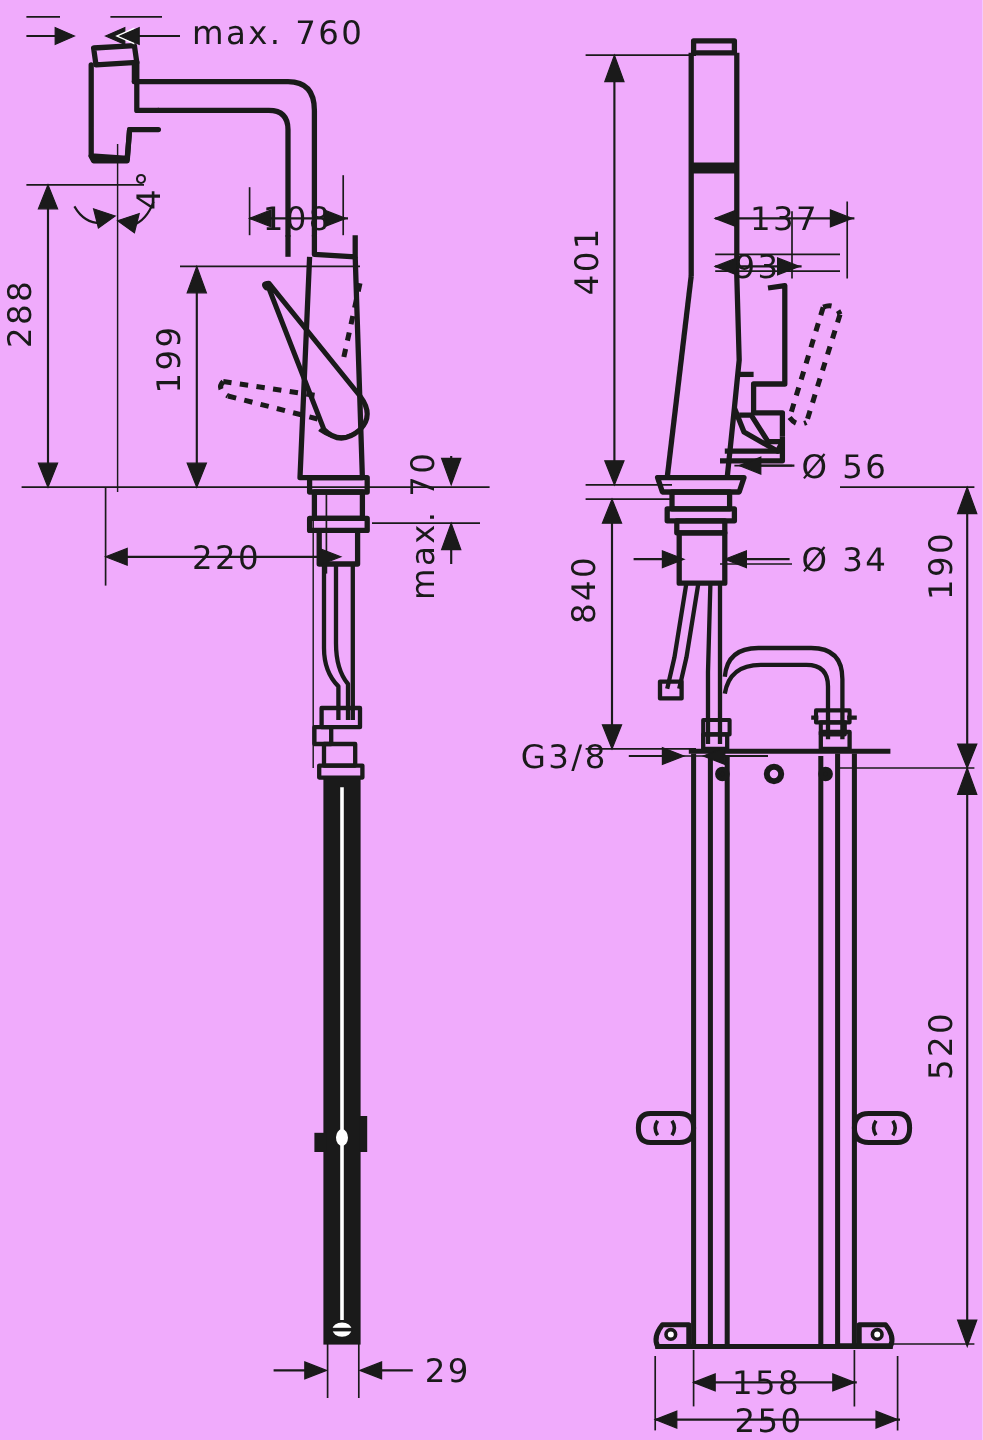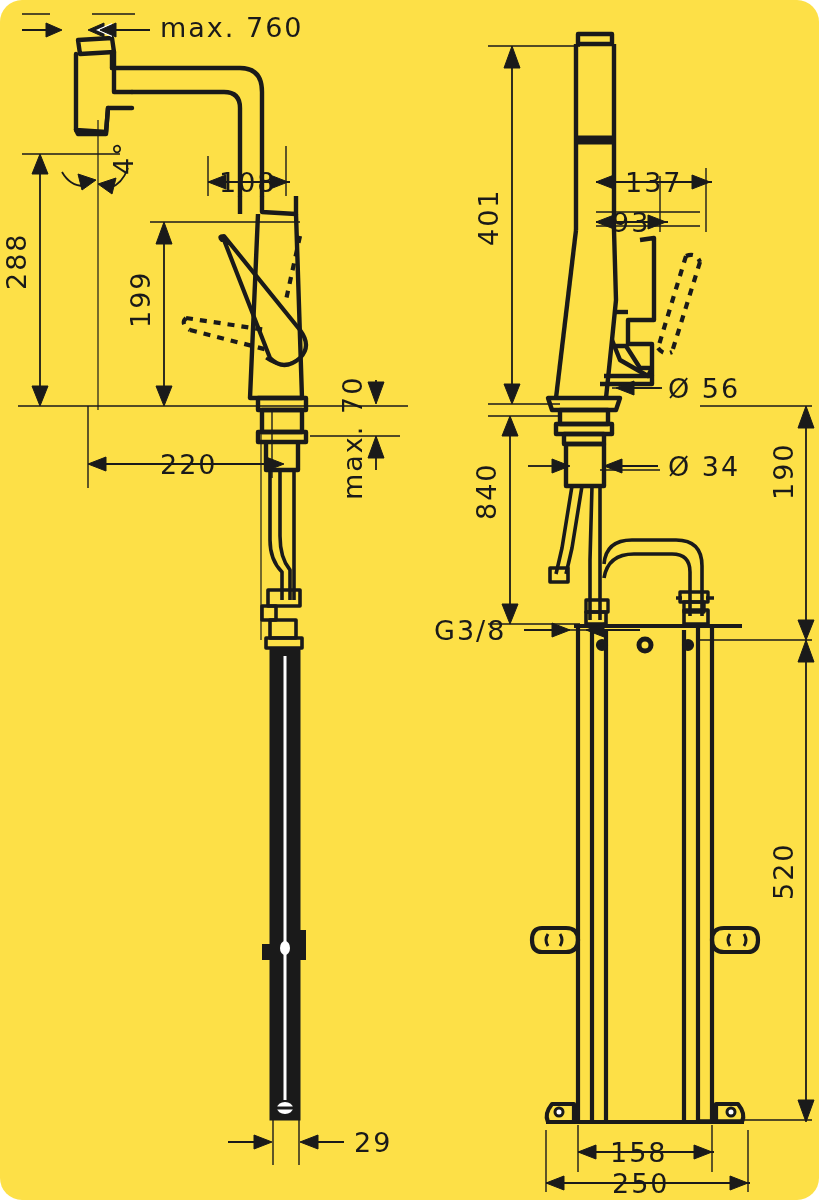--- a/index.html
+++ b/index.html
@@ -1,17 +1,17 @@
 <!DOCTYPE html>
 <html><head>
 <meta charset="utf-8">
 <style>
   html,body{margin:0;padding:0;background:#ffffff;}
   body{width:819px;height:1200px;font-family:"DejaVu Sans",sans-serif;}
-  #stage{position:relative;width:819px;height:1200px;overflow:hidden;background:#fde047;border-radius:22px;}
+  #stage{position:relative;width:819px;height:1200px;overflow:hidden;background:#f0abfc;}
   svg#dwg{position:absolute;left:0;top:0;width:819px;height:1200px;display:block;}
   .dimtxt{font-family:"DejaVu Sans",sans-serif;font-size:27px;fill:#1a1a1a;letter-spacing:2px;}
 </style>
 </head>
 <body>
 
 <div id="stage">
 <svg id="dwg" viewBox="0 0 819 1200">
   <defs>
     <g id="arrL">

